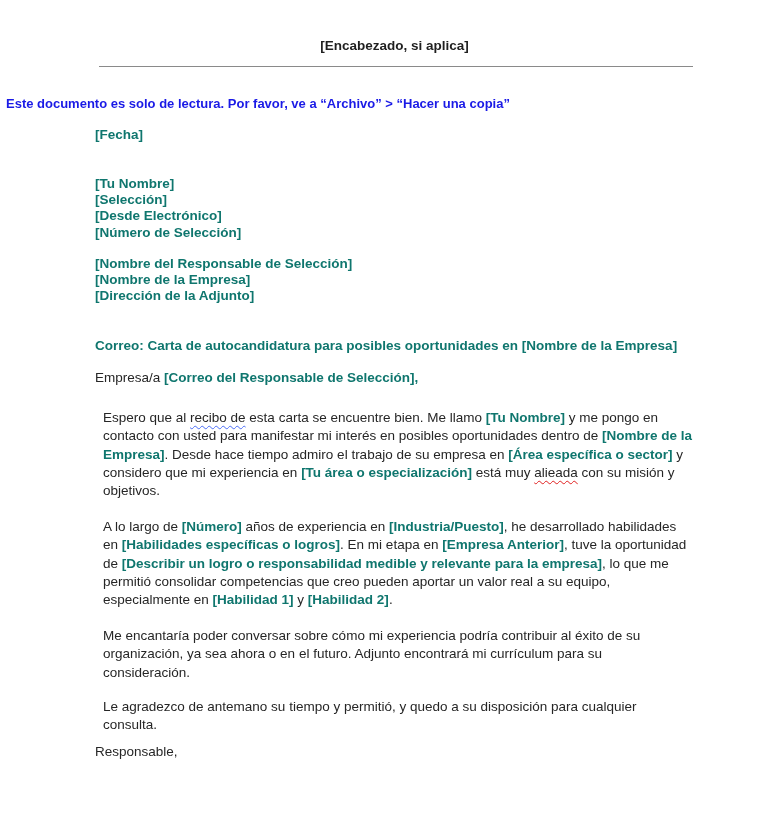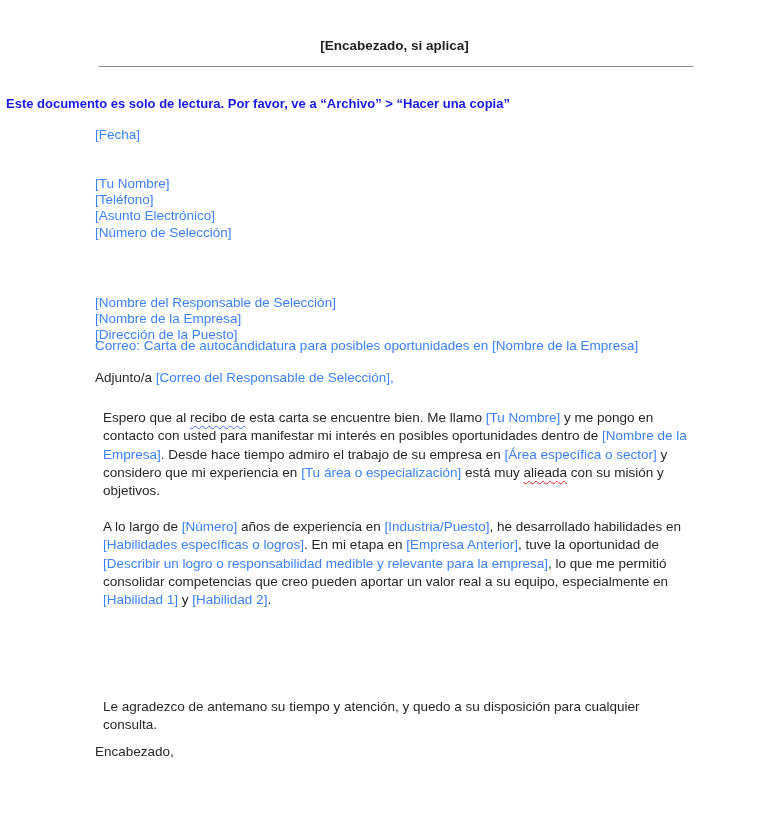--- a/index.html
+++ b/index.html
@@ -50,21 +50,21 @@
     color: #1a1ae6;
   }
   .body {
     position: absolute;
     left: 89px;
     width: 610px;
     font-size: 13.5px;
     line-height: 18.3px;
     color: #262626;
   }
-  .b { font-weight: normal; color: #3b82f6; }
+  .b { font-weight: bold; color: #0f766e; }
   .line { display: block; white-space: nowrap; }
   .para { margin: 8px; }
   .grammar {
     text-decoration: underline wavy #4a6cf7;
     text-decoration-thickness: 1px;
     text-underline-offset: 3px;
   }
   .spell {
     text-decoration: underline wavy #e02020;
     text-decoration-thickness: 1px;
@@ -80,53 +80,56 @@
   <div class="header-rule"></div>
 
   <div class="notice">Este documento es solo de lectura. Por favor, ve a “Archivo” &gt; “Hacer una copia”</div>
 
   <div class="body" style="top:126px;">
     <span class="b">[Fecha]</span>
   </div>
 
   <div class="body" style="top:176px; line-height:16.2px;">
     <span class="line b">[Tu Nombre]</span>
-    <span class="line b">[Teléfono]</span>
-    <span class="line b">[Asunto Electrónico]</span>
+    <span class="line b">[Selección]</span>
+    <span class="line b">[Desde Electrónico]</span>
     <span class="line b">[Número de Selección]</span>
   </div>
 
-  <div class="body" style="top:256px; line-height:16.2px;margin-top:39px;">
+  <div class="body" style="top:256px; line-height:16.2px;">
     <span class="line b">[Nombre del Responsable de Selección]</span>
     <span class="line b">[Nombre de la Empresa]</span>
-    <span class="line b">[Dirección de la Puesto]</span>
+    <span class="line b">[Dirección de la Adjunto]</span>
   </div>
 
   <div class="body" style="top:337px;">
     <span class="b">Correo: Carta de autocandidatura para posibles oportunidades en [Nombre de la Empresa]</span>
   </div>
 
   <div class="body" style="top:369px;">
-    <span>Adjunto/a </span><span class="b">[Correo del Responsable de Selección],</span>
+    <span>Empresa/a </span><span class="b">[Correo del Responsable de Selección],</span>
   </div>
 
   <div class="body" style="top:401px; width:606px;">
     <p class="para">
       <span>Espero que al </span><span class="grammar">recibo de</span><span> esta carta se encuentre bien. Me llamo </span><span class="b">[Tu Nombre]</span><span> y me pongo en contacto con usted para manifestar mi interés en posibles oportunidades dentro de </span><span class="b">[Nombre de la Empresa]</span><span>. Desde hace tiempo admiro el trabajo de su empresa en </span><span class="b">[Área específica o sector]</span><span> y considero que mi experiencia en </span><span class="b">[Tu área o especialización]</span><span> está muy </span><span class="spell">alieada</span><span> con su misión y objetivos.</span>
     </p>
   </div>
 
   <div class="body" style="top:510px; width:606px;">
     <p class="para">
       <span>A lo largo de </span><span class="b">[Número]</span><span> años de experiencia en </span><span class="b">[Industria/Puesto]</span><span>, he desarrollado habilidades en </span><span class="b">[Habilidades específicas o logros]</span><span>. En mi etapa en </span><span class="b">[Empresa Anterior]</span><span>, tuve la oportunidad de </span><span class="b">[Describir un logro o responsabilidad medible y relevante para la empresa]</span><span>, lo que me permitió consolidar competencias que creo pueden aportar un valor real a su equipo, especialmente en </span><span class="b">[Habilidad 1]</span><span> y </span><span class="b">[Habilidad 2]</span><span>.</span>
     </p>
   </div>
 
+  <div class="body" style="top:619px; width:590px;">
+    <p class="para">Me encantaría poder conversar sobre cómo mi experiencia podría contribuir al éxito de su organización, ya sea ahora o en el futuro. Adjunto encontrará mi currículum para su consideración.</p>
+  </div>
 
   <div class="body" style="top:690px; width:580px;">
-    <p class="para">Le agradezco de antemano su tiempo y atención, y quedo a su disposición para cualquier consulta.</p>
+    <p class="para">Le agradezco de antemano su tiempo y permitió, y quedo a su disposición para cualquier consulta.</p>
   </div>
 
   <div class="body" style="top:743px;">
-    <span class="line">Encabezado,</span>
+    <span class="line">Responsable,</span>
   </div>
 
 </div>
 
 </body></html>

